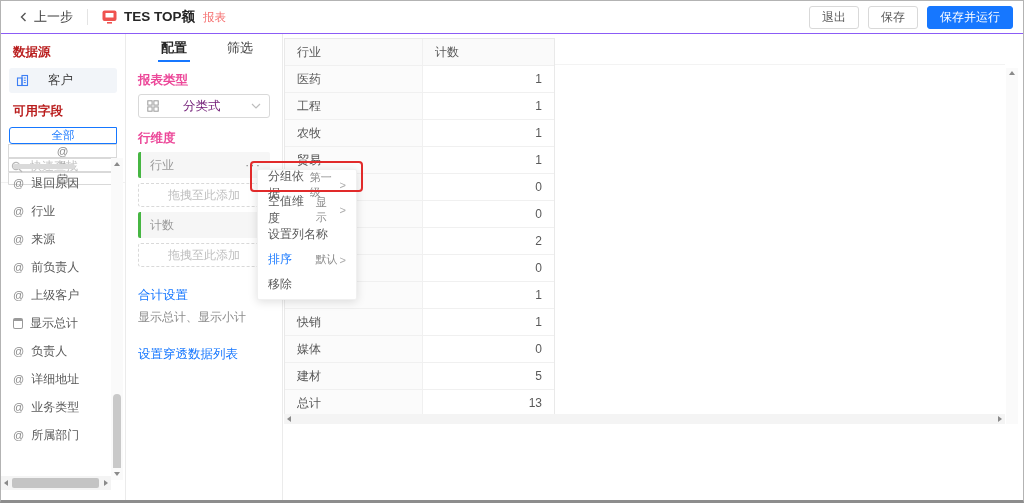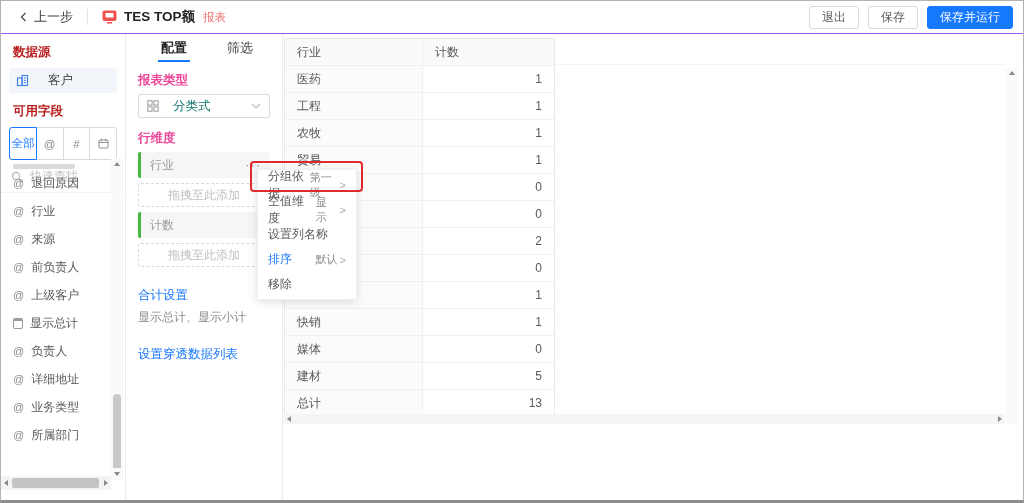--- a/index.html
+++ b/index.html
@@ -21,21 +21,21 @@
   .tb-spacer { flex:1; }
   .btn { height:23px; padding:0 12px; border:1px solid #d9d9d9; border-radius:3px; background:#fff;
     font-size:12px; color:#595959; display:inline-flex; align-items:center; cursor:pointer; margin-left:9px;
     font-family:inherit; }
   .btn.primary { background:#1677ff; border-color:#1677ff; color:#fff; }
   
   .sidebar { position:absolute; top:33px; left:0; width:125px; bottom:0; border-right:1px solid #ebebeb; background:#fff; }
   .sb-heading { font-size:12.5px; font-weight:700; color:#b91c1c; margin:10px 12px 7px; }
   .ds-item { margin:0 8px; height:25px; background:#f2f5f9; border-radius:3px; display:flex; align-items:center;
     gap:19px; padding:0 7px; font-size:12.5px; color:#404040; cursor:pointer; }
-  .seg { display:flex; margin:2px 8px 0; height:33px; }
+  .seg { display:flex; margin:2px 8px 0; height:23px;flex-direction:column; }
   .seg-cell { flex:1; border:1px solid #d9d9d9; margin-left:-1px; display:flex; align-items:center; justify-content:center;
     font-size:11.5px; color:#8c8c8c; background:#fff; cursor:pointer; }
   .seg-cell:first-child { margin-left:0; border-radius:3px 0 0 3px; }
   .seg-cell:last-child { border-radius:0 3px 3px 0; }
   .seg-cell.sel { color:#1677ff; border-color:#1677ff; z-index:2; }
   .search { margin:8px 0 0; padding:0 10px 7px; display:flex; align-items:center; gap:7px; border-bottom:1px solid #f1f1f1; }
   .search-ph { font-size:12px; color:#c3c3c3; }
   .field-list { position:absolute; top:124px; left:0; width:110px; bottom:57px; overflow:hidden; }
   .field-clip { height:11px; display:flex; align-items:flex-end; padding-left:12px; overflow:hidden; }
   .clip-bar { display:inline-block; width:62px; height:5px; background:#dadada; border-radius:2px; }
@@ -57,21 +57,21 @@
   .arr-right { width:0; height:0; border-top:3.5px solid transparent; border-bottom:3.5px solid transparent; border-left:4.5px solid #8a8a8a; position:absolute; right:3px; }
   
   .config { position:absolute; top:33px; left:125px; width:157px; bottom:0; border-right:1px solid #ebebeb; background:#fff; }
   .cfg-tabs { height:28px; display:flex; align-items:center; padding:0 0 0 35px; gap:40px; }
   .cfg-tab { font-size:13px; color:#404040; position:relative; cursor:pointer; height:28px; display:flex; align-items:center; }
   .cfg-tab.active { color:#262626; font-weight:700; }
   .cfg-tab.active::after { content:""; position:absolute; left:-3px; right:-3px; bottom:0; height:2px; background:#1677ff; }
   .cfg-body { padding:0 12px; }
   .cfg-label { font-size:12.5px; font-weight:700; color:#ec4899; margin-top:10px; }
   .cfg-select { margin-top:5px; height:24px; border:1px solid #d9d9d9; border-radius:3px; display:flex; align-items:center;
-    gap:14px; padding:0 8px; font-size:12.5px; color:#0f766e; cursor:pointer; background:#fff; }
+    gap:24px; padding:0 8px; font-size:12.5px; color:#701a75; cursor:pointer; background:#fff; }
   .cfg-select .chev { margin-left:auto; line-height:0; }
   .pill { margin-top:5px; height:26px; background:#f6f6f6; border-left:3px solid #47b643; border-radius:2px;
     display:flex; align-items:center; padding:0 9px; font-size:12px; color:#9a9a9a; cursor:pointer; }
   .pill .more { margin-left:auto; color:#8c8c8c; font-size:13px; letter-spacing:1px; line-height:0.4; cursor:pointer; }
   .dropzone { margin-top:5px; height:24px; border:1px dashed #d9d9d9; border-radius:3px; display:flex; align-items:center;
     justify-content:center; font-size:12px; color:#bfbfbf; }
   .cfg-link { font-size:12.5px; color:#1677ff; cursor:pointer; }
   .link-totals { margin-top:20px; }
   .cfg-desc { margin-top:5px; font-size:12px; color:#8c8c8c; }
   .link-drill { margin-top:20px; }

